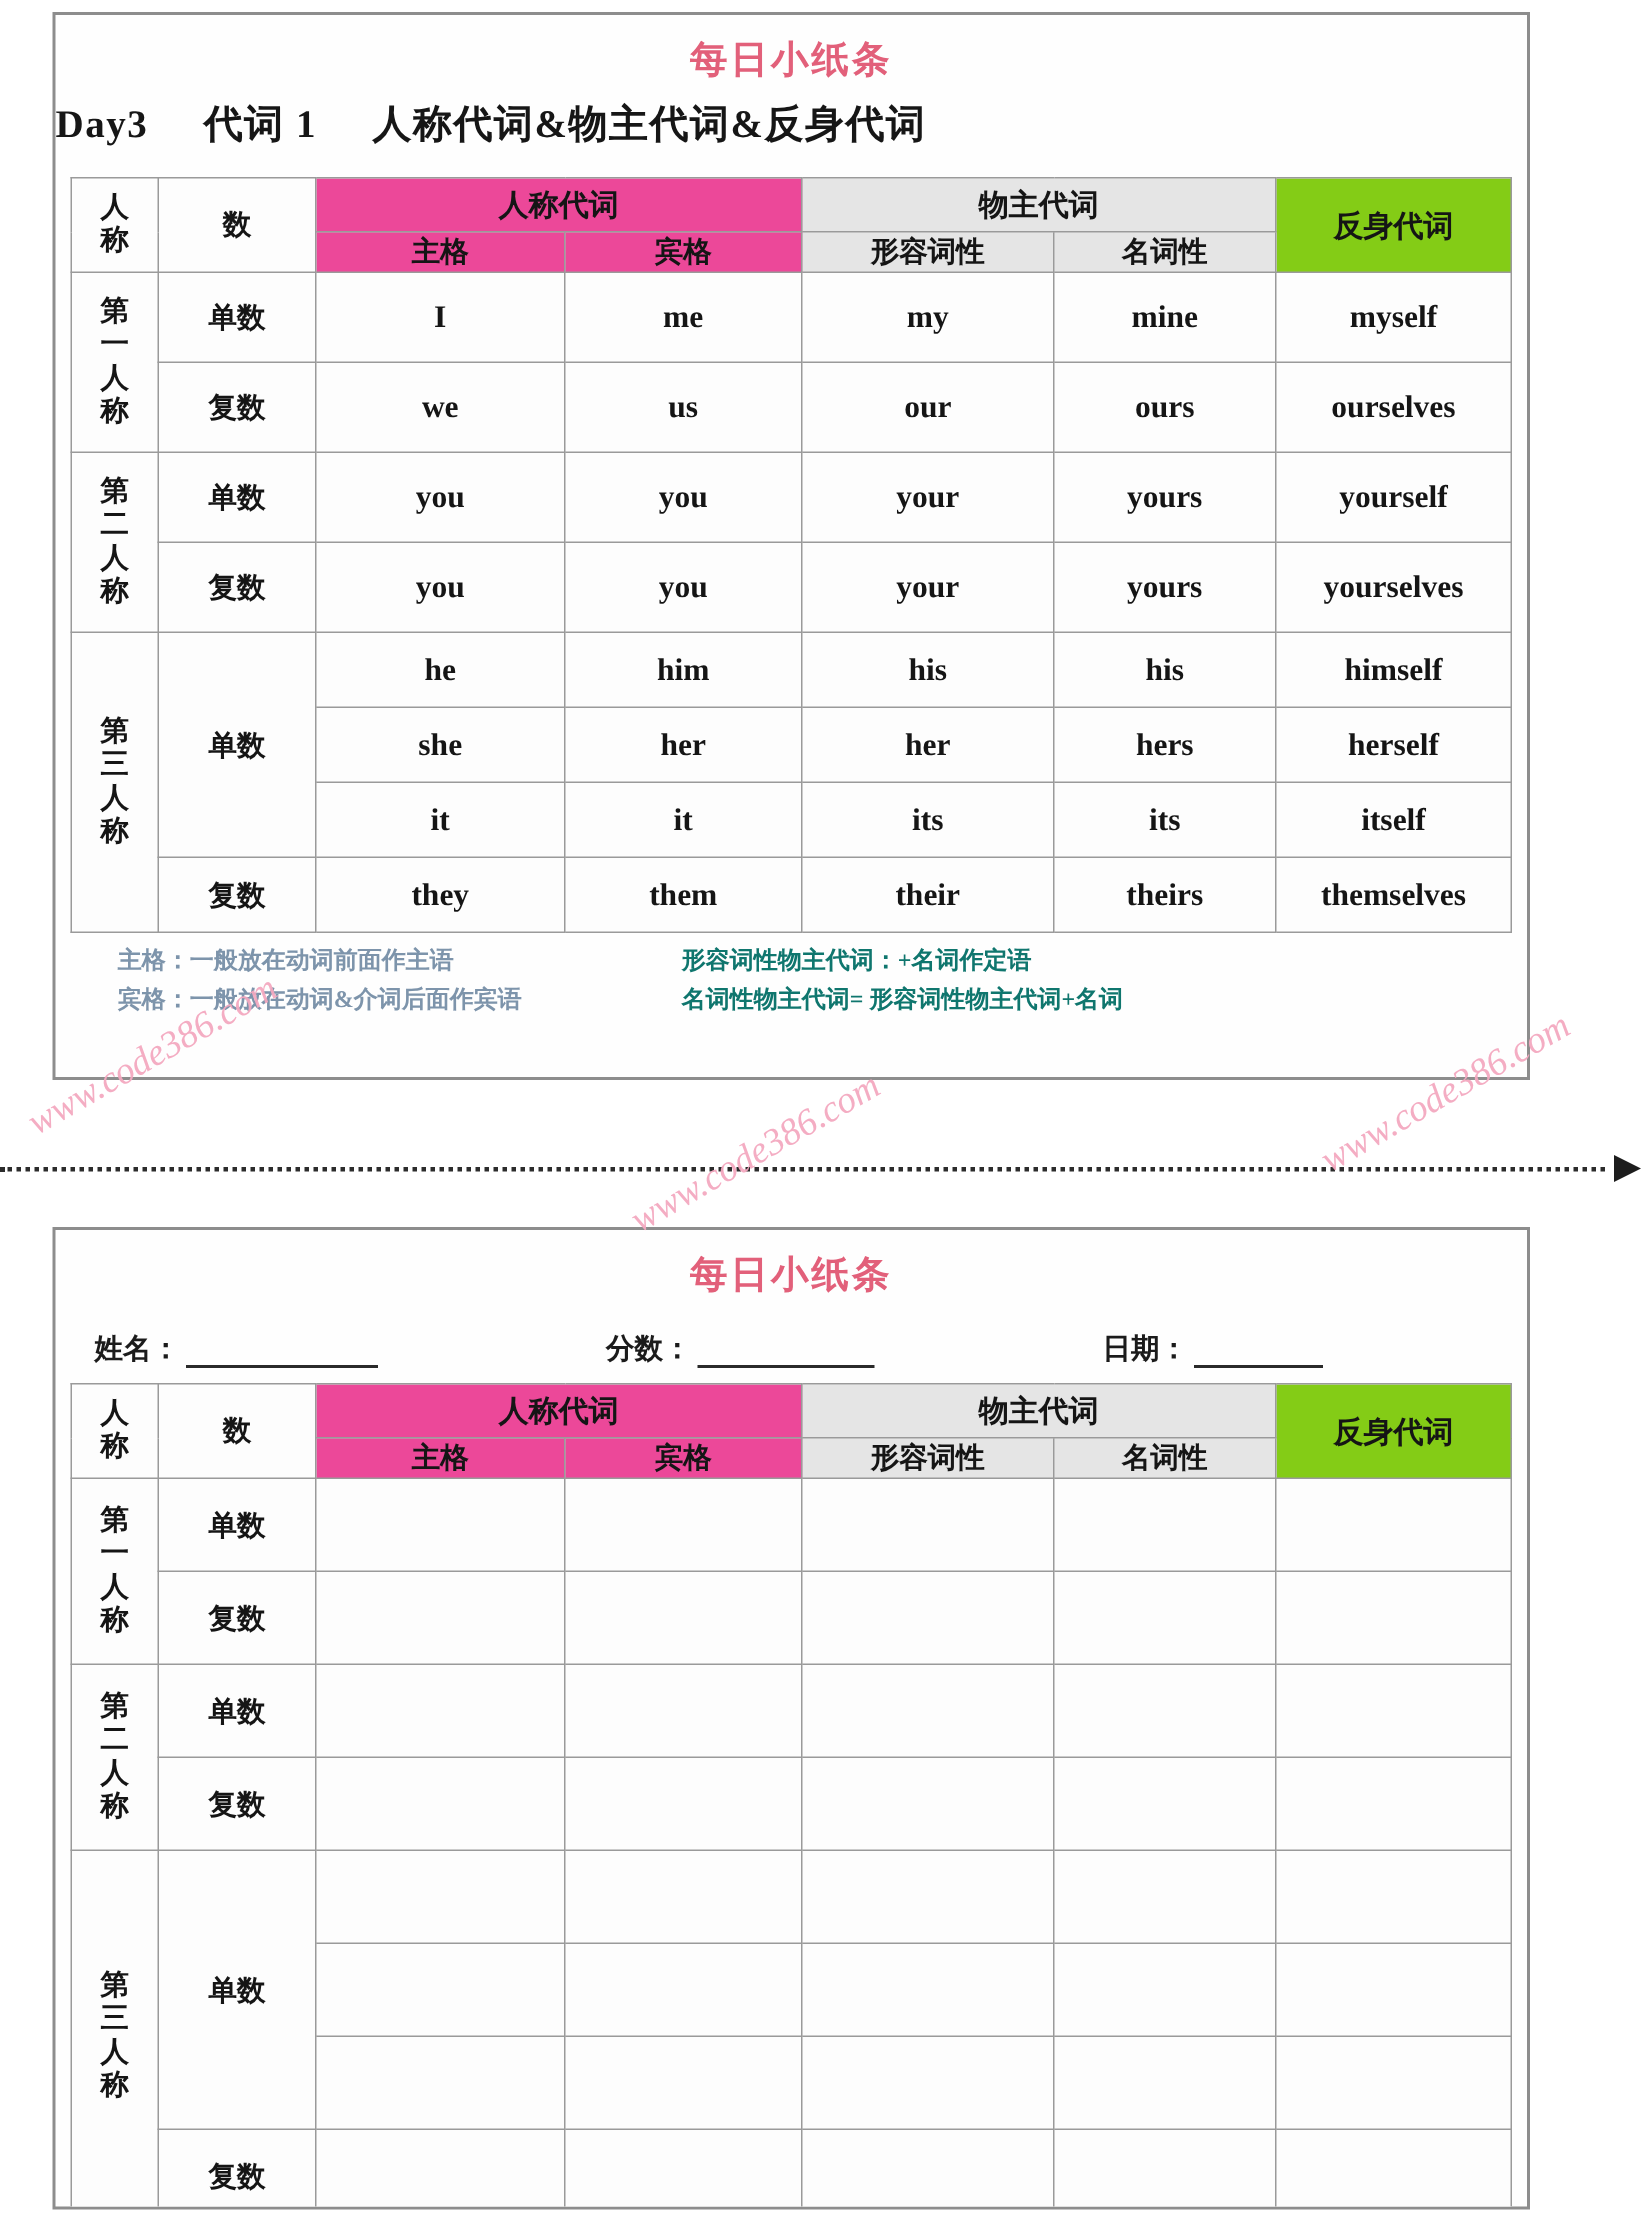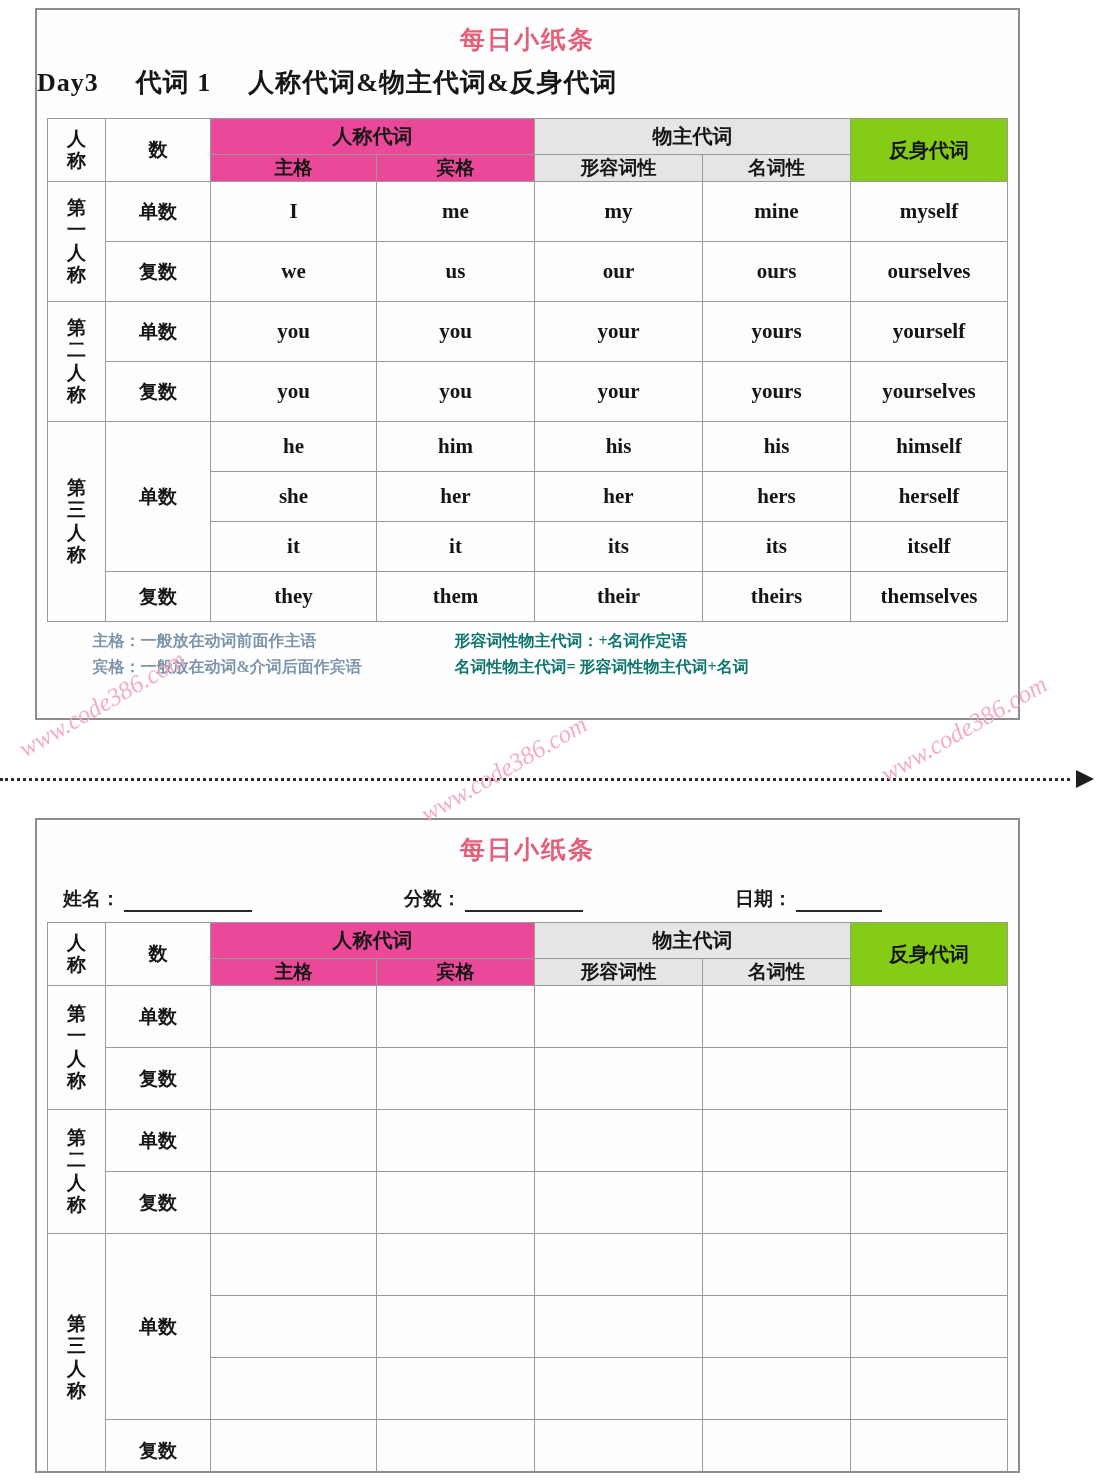--- a/index.html
+++ b/index.html
@@ -125,21 +125,21 @@
   
   .notes {
     position: relative;
     width: 910px;
     margin: 6px auto 0 auto;
     height: 56px;
     font-size: 16px;
     font-weight: bold;
   }
   .note-col { position: absolute; top: 0; line-height: 1.62; }
-  .note-blue  { left: 20px;   color: #7d94ab; }
+  .note-blue  { left: 6px;   color: #7d94ab; }
   .note-green { left: 382px; color: #0f766e; }
   .note-gray  {
     right: 0; top: -2px;
     color: #2d2d2d;
     background: #d7d7d7;
     border: 1px solid #b4b4b4;
     padding: 1px 6px;
     text-align: center;
     line-height: 1.55;
   }

